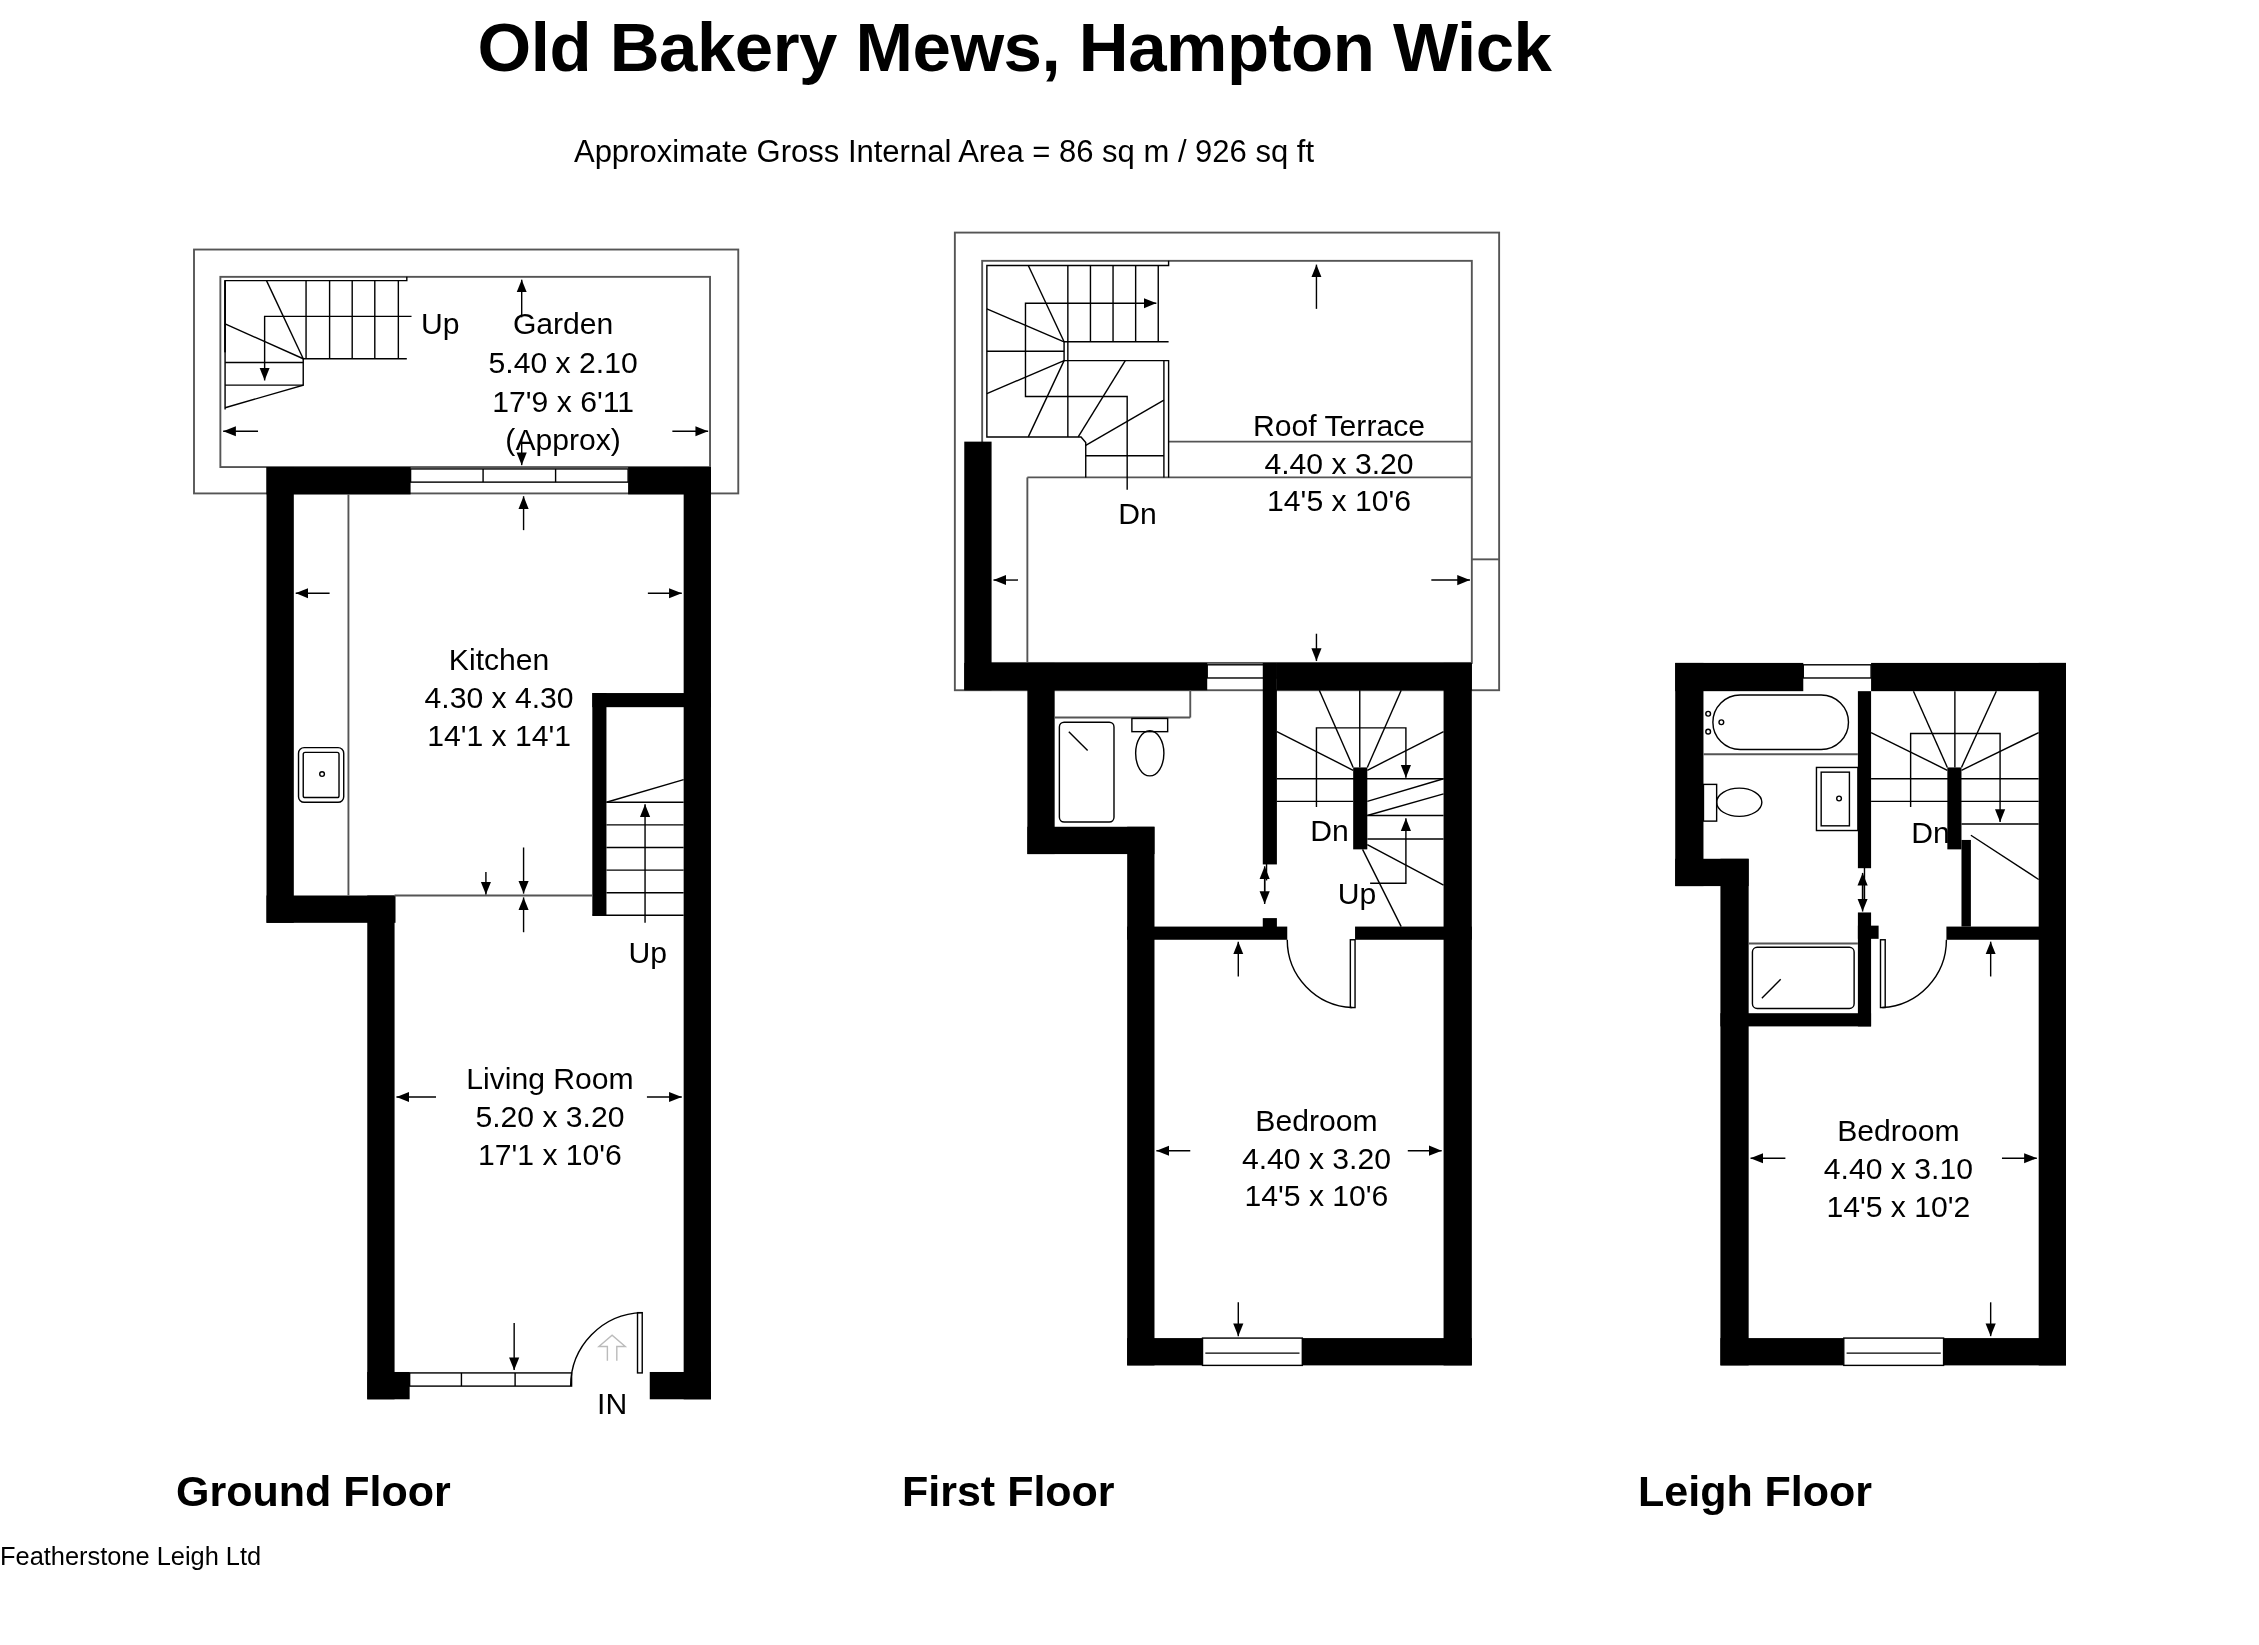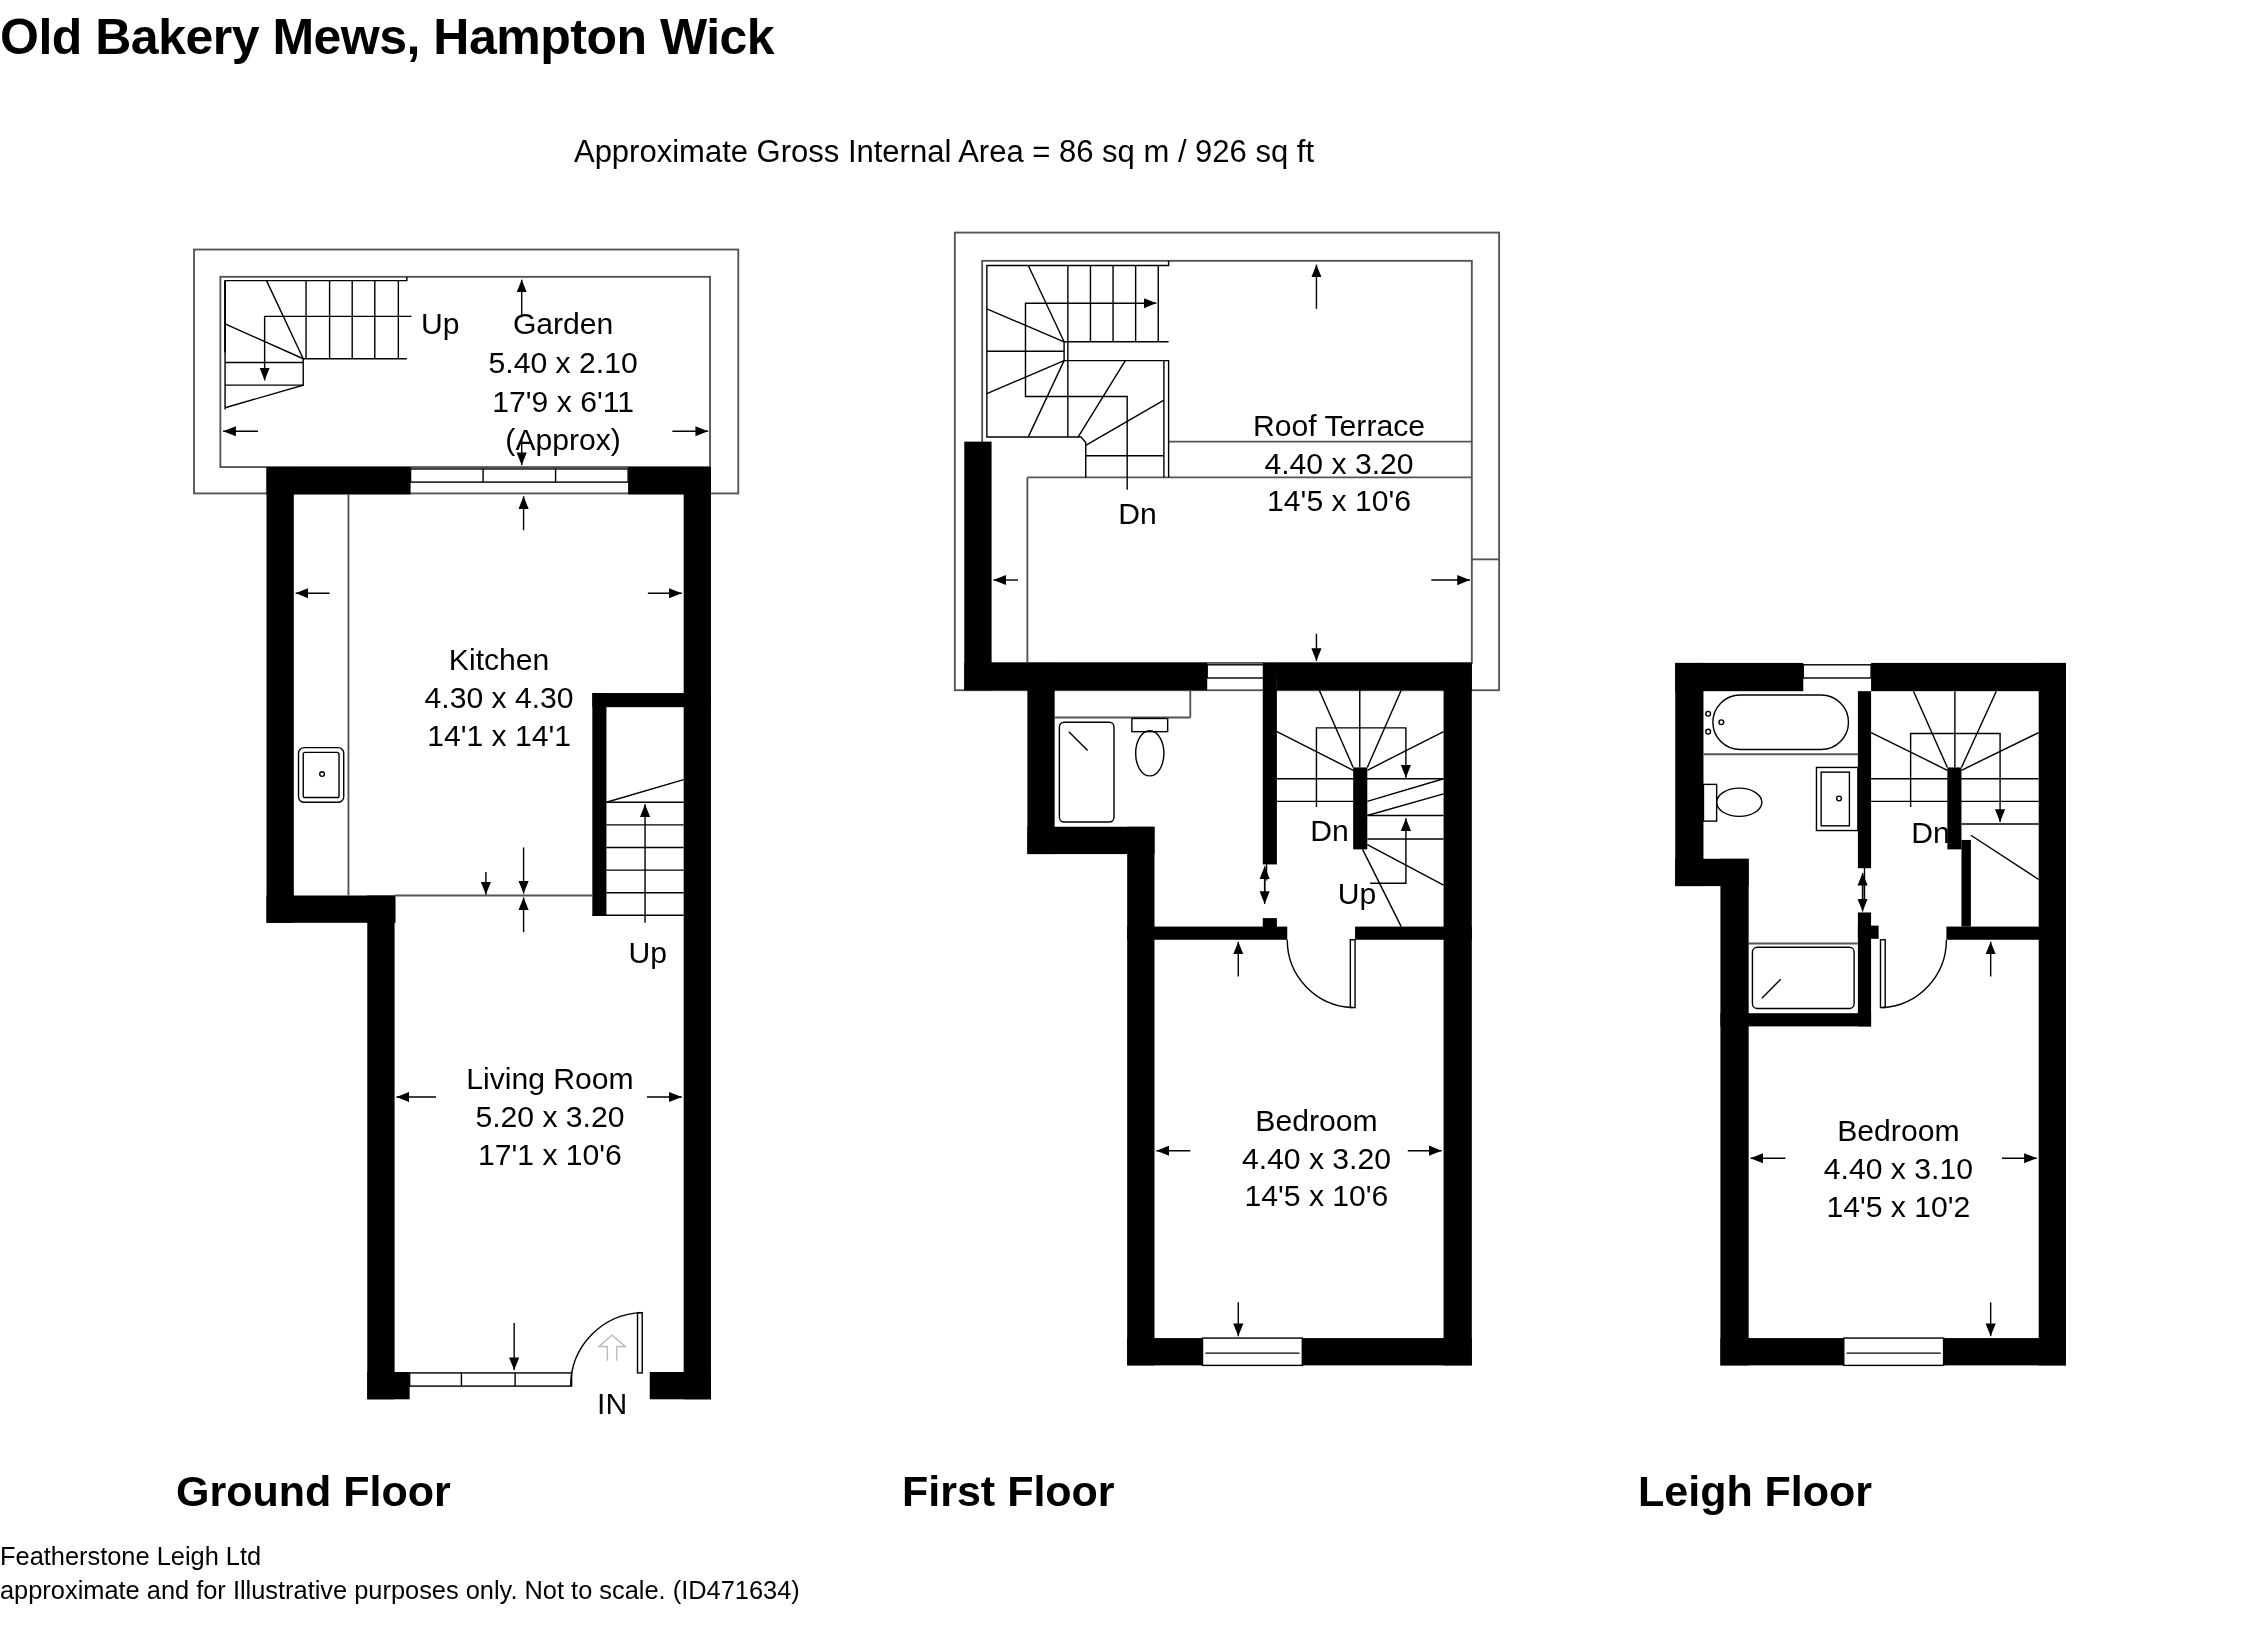--- a/index.html
+++ b/index.html
@@ -1,18 +1,18 @@
 <!DOCTYPE html>
 <html style="font-size:15px"><head>
 <meta charset="utf-8">
 <style>
   html, body { margin: 0; padding: 0; background: #ffffff; }
   body { width: 2260px; height: 1646px; position: relative; overflow: hidden; font-family: "Liberation Sans", sans-serif; color: #000; }
   .abs { position: absolute; }
-  .title { left: 0; width: 2029px; top: 7.5px; font-weight: bold; font-size: 50px; letter-spacing: -0.5px; }
+  .title { left: 0; width: 2029px; top: 7.5px; text-align: center; font-weight: bold; font-size: 69px; letter-spacing: -0.5px; }
   .subtitle { left: 0; width: 1888px; top: 134px; text-align: center; font-size: 31px; }
   .floor-label { font-weight: bold; font-size: 43px; width: 471px; }
   .footer { left: 0; width: 2260px; top: 1539px; text-align: left; font-size: 25.4px; line-height: 34px; }
   .footer div { white-space: nowrap; }
   svg.plan { position: absolute; left: 0; top: 0; }
   svg.plan text { font-family: "Liberation Sans", sans-serif; font-size: 32px; fill: #000; }
   .wall { fill: #000; }
   .thin { stroke: #000; stroke-width: 1.5; fill: none; }
   .grey { stroke: #555; stroke-width: 2; fill: none; }
   .win { fill: #fff; stroke: #000; stroke-width: 1.5; }
@@ -279,15 +279,14 @@
     <text text-anchor="middle" x="2016" y="1292">14'5 x 10'2</text>
   </g>
 </svg>
 
 <div class="abs floor-label" style="left:176px; top:1467px;">Ground Floor</div>
 <div class="abs floor-label" style="left:902px; top:1467px;">First Floor</div>
 <div class="abs floor-label" style="left:1638px; top:1467px;">Leigh Floor</div>
 
 <div class="abs footer">
   <div>Featherstone Leigh Ltd</div>
-  <div>approximate and for Illustrative purposes only. Not to scale. (ID471634)</div>
 </div>
 
 
 </body></html>

